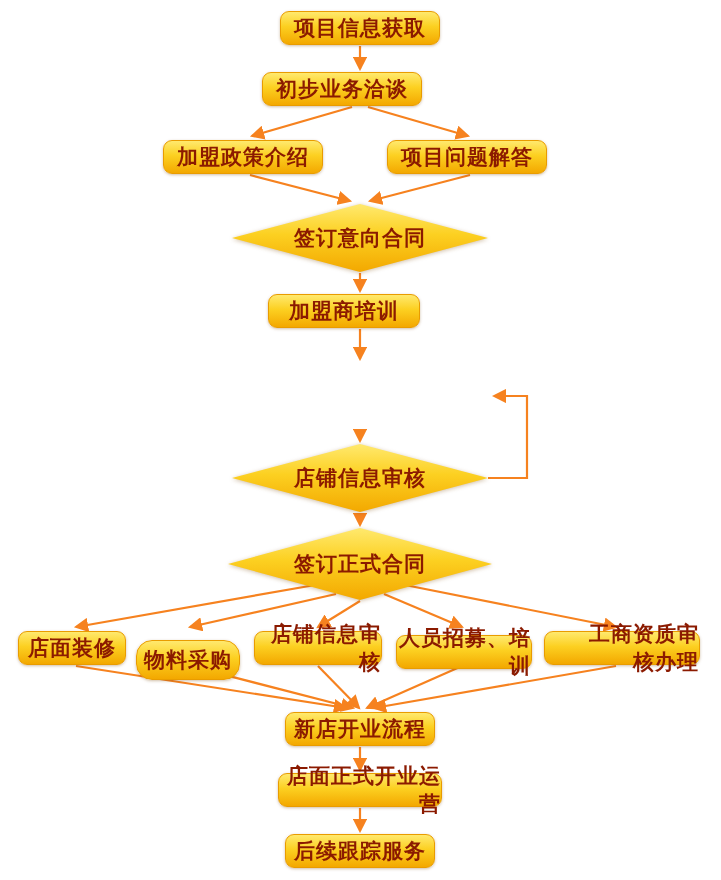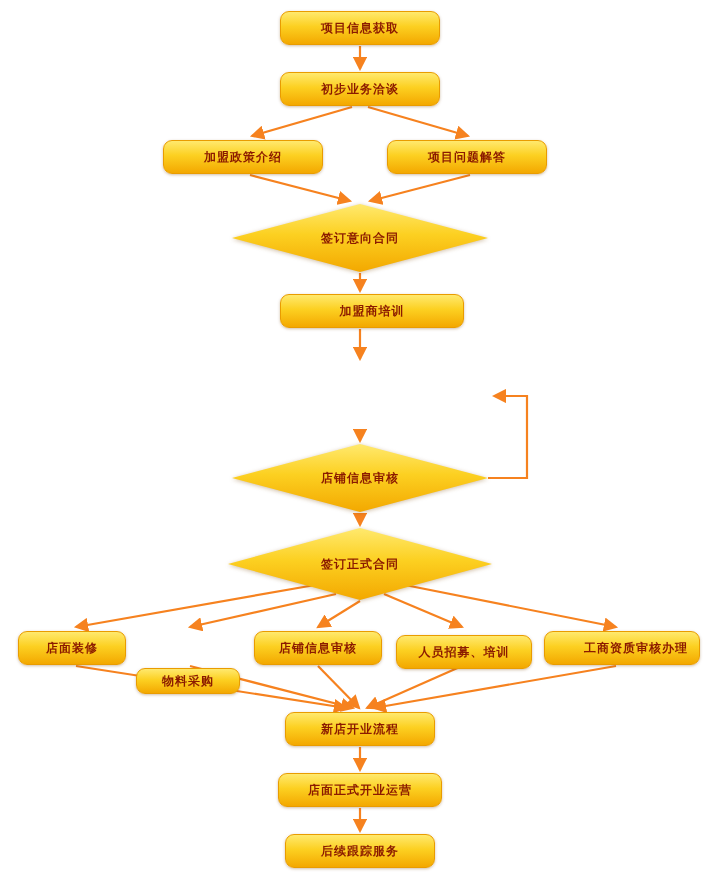--- a/index.html
+++ b/index.html
@@ -7,21 +7,21 @@
     position:relative;
     width:721px;height:880px;
     background:#ffffff;
     font-family:"Liberation Sans","DejaVu Sans",sans-serif;
     overflow:hidden;
   }
   #arrows{position:absolute;left:0;top:0;width:721px;height:880px;pointer-events:none;}
   .node{
     position:absolute;
     display:flex;align-items:center;justify-content:center;
-    font-weight:bold;font-size:12px;
+    font-weight:bold;font-size:21px;
     color:#8B1A00;
     text-align:right;
     letter-spacing:1px;
     z-index:2;
   }
   .box{
     background:linear-gradient(180deg,#ffe96e 0%,#fcd021 45%,#f3a800 100%);
     border-radius:9px;
     border:1px solid #e99c00;
     box-shadow:0 1px 3px rgba(120,70,0,0.35);
@@ -67,44 +67,44 @@
       <line x1="318" y1="666" x2="359" y2="708" marker-end="url(#ah)"></line>
       <line x1="462" y1="666" x2="367" y2="708" marker-end="url(#ah)"></line>
       <line x1="616" y1="666" x2="374" y2="708" marker-end="url(#ah)"></line>
       <line x1="360" y1="747" x2="360" y2="770" marker-end="url(#ah)"></line>
       <line x1="360" y1="808" x2="360" y2="831" marker-end="url(#ah)"></line>
     </g>
   </svg>
 
   <div class="node box" style="left:280px;top:11px;width:160px;height:34px;">项目信息获取</div>
 
-  <div class="node box" style="left:280px;top:72px;width:160px;height:34px;">初步业务洽谈</div>
+  <div class="node box" style="left:262px;top:72px;width:160px;height:34px;">初步业务洽谈</div>
 
   <div class="node box" style="left:163px;top:140px;width:160px;height:34px;">加盟政策介绍</div>
 
   <div class="node box" style="left:387px;top:140px;width:160px;height:34px;">项目问题解答</div>
 
   <div class="node diamond-wrap" style="left:232px;top:204px;width:256px;height:68px;">
     <div class="diamond">签订意向合同</div>
   </div>
 
-  <div class="node box" style="left:280px;top:294px;width:184px;height:34px;">加盟商培训</div>
+  <div class="node box" style="left:268px;top:294px;width:152px;height:34px;">加盟商培训</div>
 
 
   <div class="node diamond-wrap" style="left:232px;top:444px;width:256px;height:68px;">
     <div class="diamond">店铺信息审核</div>
   </div>
 
   <div class="node diamond-wrap" style="left:228px;top:528px;width:264px;height:72px;">
     <div class="diamond">签订正式合同</div>
   </div>
 
   <div class="node box" style="left:18px;top:631px;width:108px;height:34px;">店面装修</div>
 
-  <div class="node box" style="left:136px;top:668px;width:104px;height:26px;">物料采购</div>
+  <div class="node box" style="left:136px;top:640px;width:104px;height:40px;border-radius:16px;">物料采购</div>
 
   <div class="node box" style="left:254px;top:631px;width:128px;height:34px;">店铺信息审核</div>
 
   <div class="node box" style="left:396px;top:635px;width:136px;height:34px;">人员招募、培训</div>
 
   <div class="node box" style="left:544px;top:631px;width:156px;height:34px;padding-left:28px;">工商资质审核办理</div>
 
   <div class="node box" style="left:285px;top:712px;width:150px;height:34px;">新店开业流程</div>
 
   <div class="node box" style="left:285px;top:834px;width:150px;height:34px;">后续跟踪服务</div>

